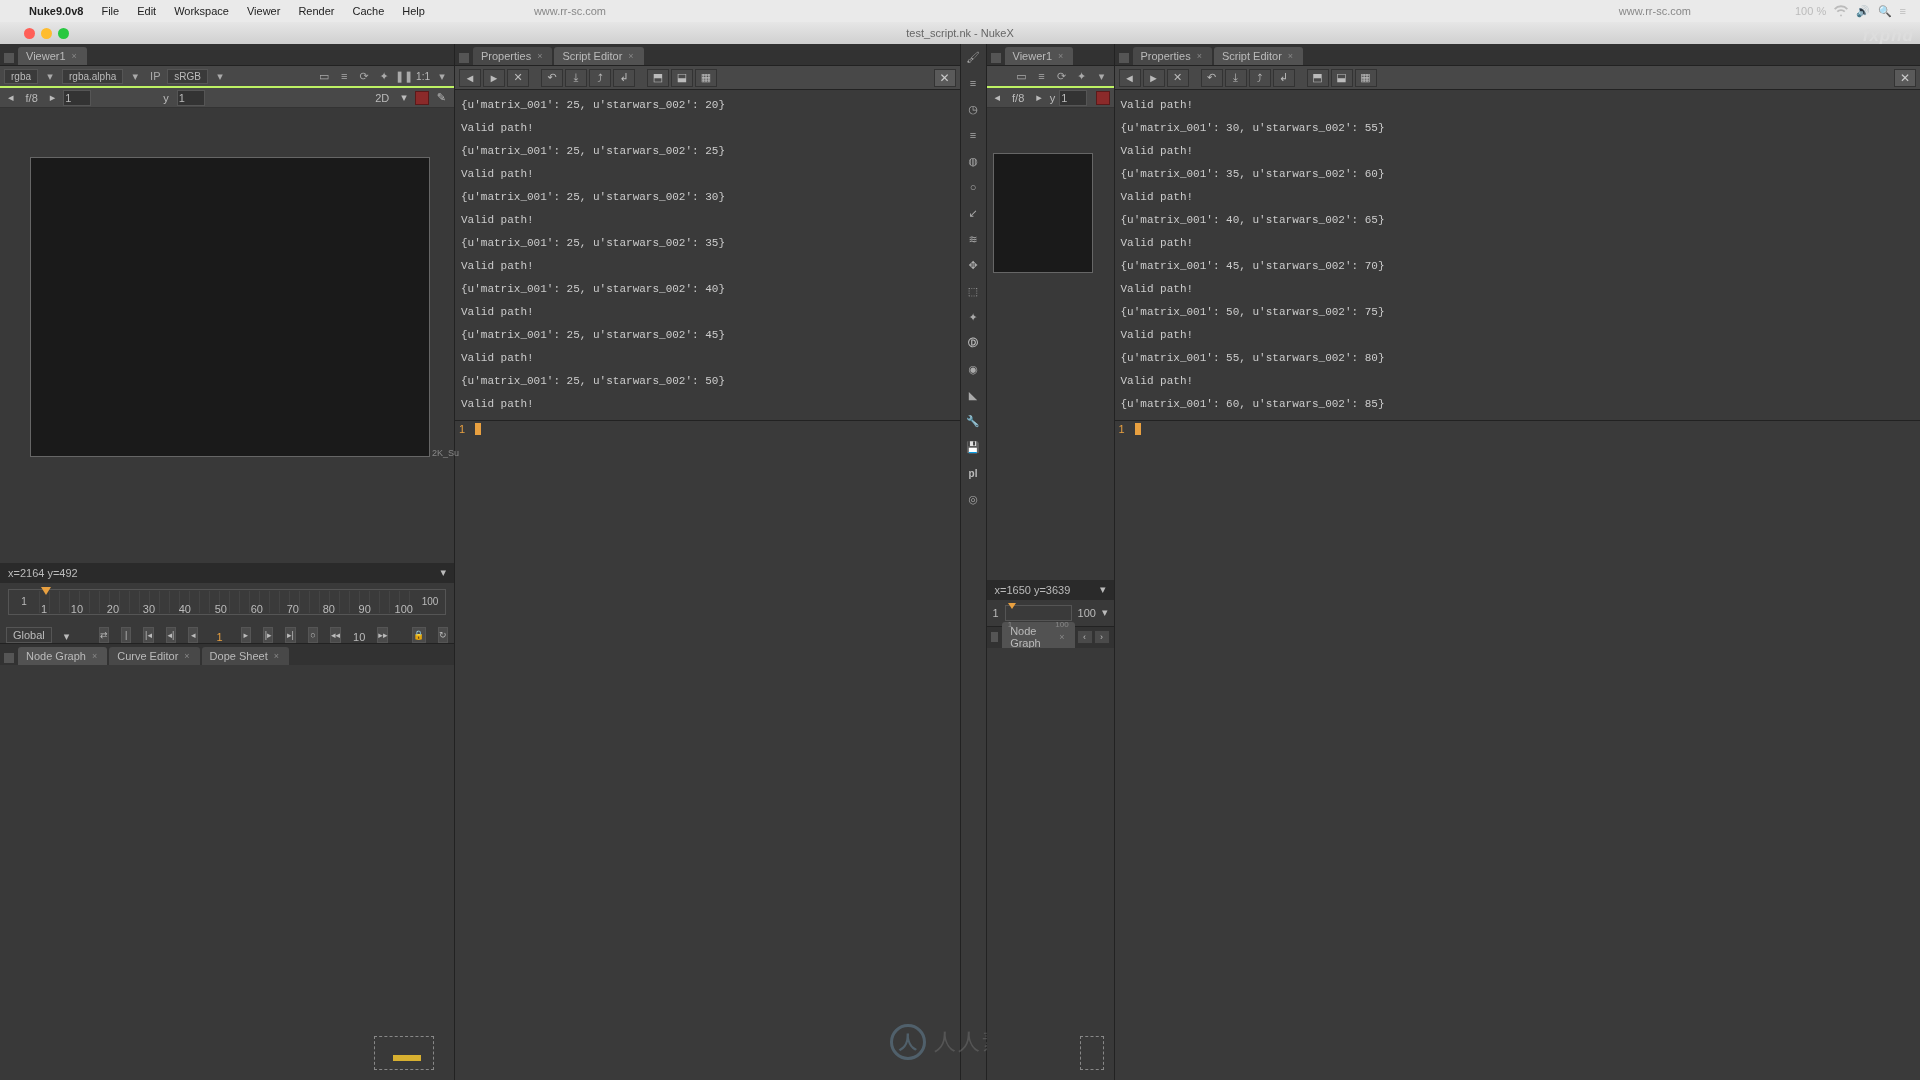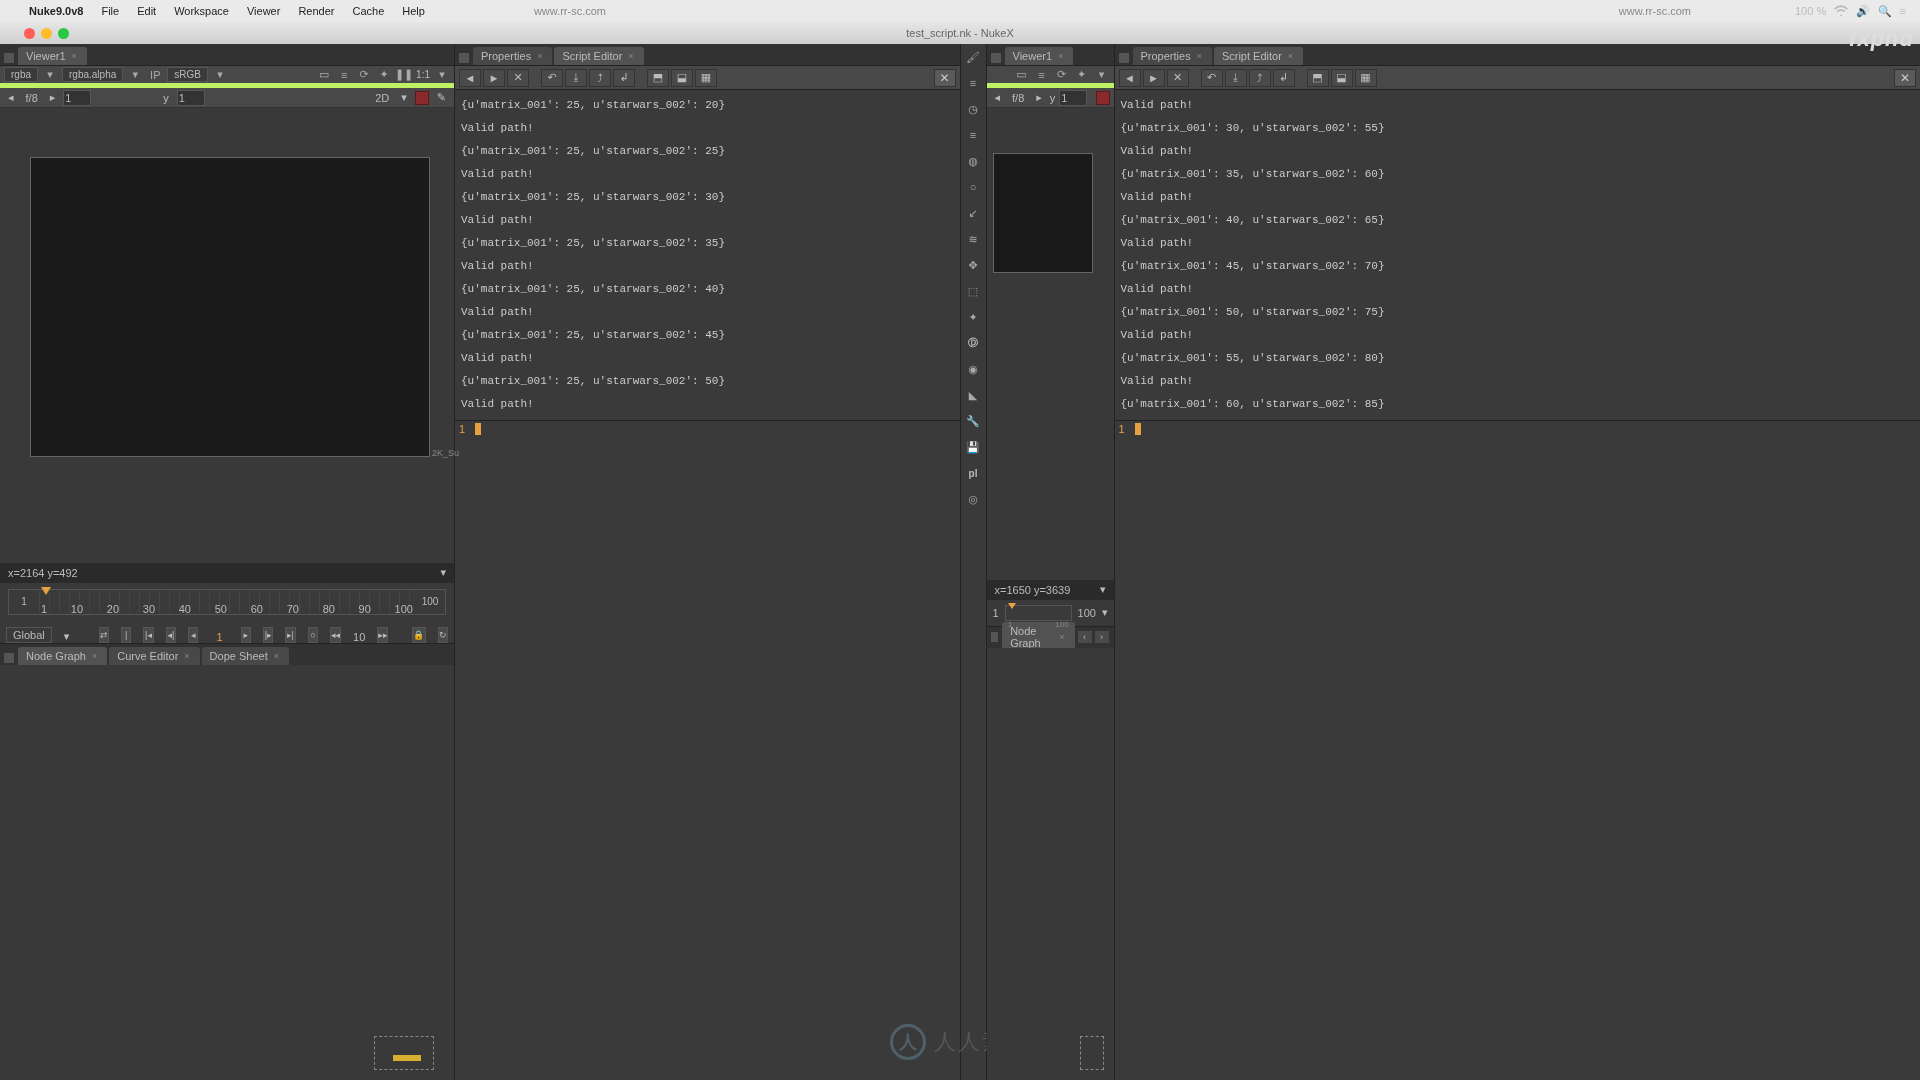--- a/index.html
+++ b/index.html
@@ -34,21 +34,21 @@
 .tab.orange { color:#e8a040; }
 .tab .x { font-size:9px; color:#888; }
 .tab-bar .sq { width:10px; height:10px; background:#555; }
 
 
 .inner { flex:1; display:flex; overflow:hidden; }
 .col { display:flex; flex-direction:column; }
 
 
 .viewer-col { border-right:1px solid #222; }
-.viewer-toolbar { background:#484848; height:22px; display:flex; align-items:center; padding:0 4px; gap:4px; border-bottom:5px solid #bef264; }
+.viewer-toolbar { background:#484848; height:22px; display:flex; align-items:center; padding:0 4px; gap:4px; border-bottom:2px solid #bef264; }
 .vt-select { background:#3a3a3a; border:1px solid #555; padding:1px 6px; font-size:10px; }
 .vt-icon { width:16px; height:16px; display:flex; align-items:center; justify-content:center; color:#aaa; }
 .vt-span { font-size:10px; }
 .vt-flex { flex:1; }
 
 .viewer-framebar { background:#484848; height:20px; display:flex; align-items:center; padding:0 4px; gap:4px; border-bottom:1px solid #333; font-size:10px; }
 .fb-item { padding:0 4px; }
 .fb-input { background:#333; border:1px solid #555; width:28px; padding:1px; }
 .fb-red { width:14px; height:14px; background:#8b2a2a; border:1px solid #5a1a1a; }
 
@@ -98,21 +98,21 @@
 .compact-marker { position:absolute; left:2px; top:-3px; width:0; height:0; border-left:4px solid transparent; border-right:4px solid transparent; border-top:6px solid #e8a040; }
 
 .ng-tab-row { background:#323232; height:22px; display:flex; align-items:center; padding:0 4px; border-top:1px solid #222; }
 .ng-buttons { margin-left:auto; display:flex; gap:1px; }
 .ng-btn { width:16px; height:14px; background:#4a4a4a; border:1px solid #333; font-size:9px; display:flex; align-items:center; justify-content:center; }
 
 .watermark-logo { position:absolute; left:50%; bottom:20px; transform:translateX(-50%); display:flex; align-items:center; gap:8px; opacity:.35; pointer-events:none; }
 .watermark-logo .circle { width:36px; height:36px; border-radius:50%; border:3px solid #7aa8c8; display:flex; align-items:center; justify-content:center; color:#7aa8c8; font-size:18px; font-weight:bold; }
 .watermark-logo .txt { font-size:22px; color:#888; letter-spacing:2px; }
 
-.fxphd { position:absolute; right:6px; top:26px; font-size:22px; font-weight:bold; font-style:italic; color:#ddd; letter-spacing:1px; z-index:99; }
+.fxphd { position:absolute; right:6px; top:26px; font-size:17px; font-weight:bold; font-style:italic; color:#ddd; letter-spacing:1px; z-index:99; }
 
 svg { fill:currentColor; }
 </style>
 </head>
 <body>
 
 <div class="mac-menubar">
   <span class="apple"></span>
   <span class="menu-item" style="font-weight:bold">Nuke9.0v8</span>
   <span class="menu-item">File</span>

